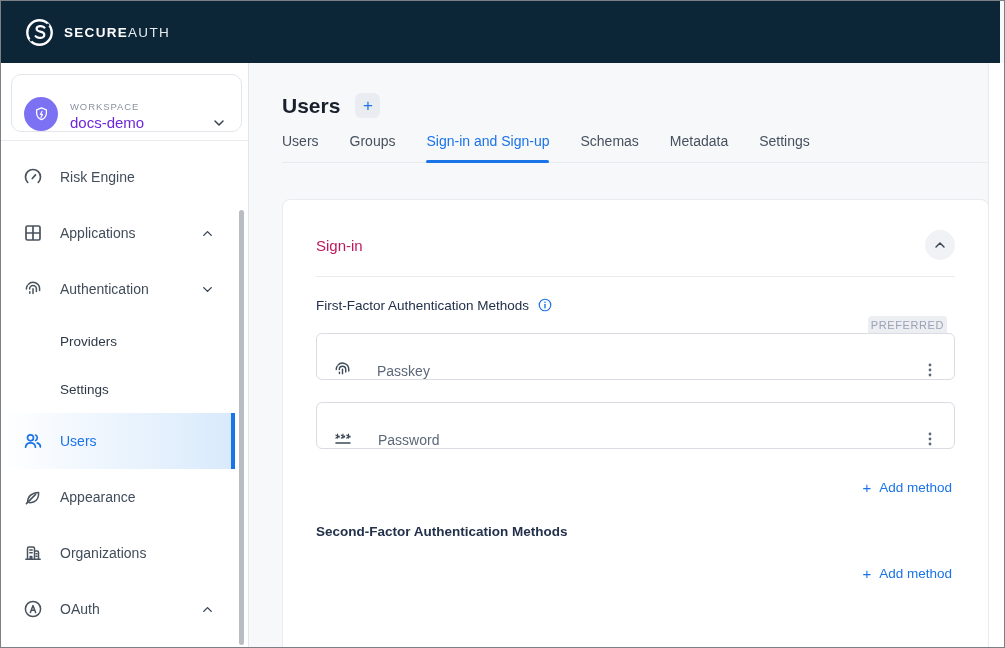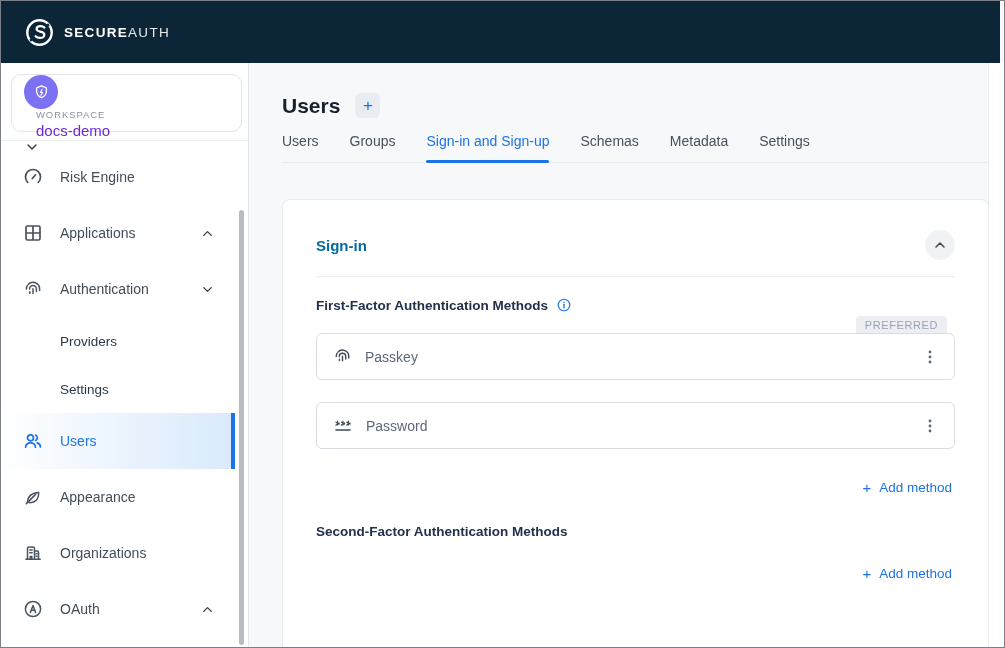--- a/index.html
+++ b/index.html
@@ -20,22 +20,22 @@
   .brand-text .light{ font-weight:400; color:#e8ecef; }
   
   .shell{ position:absolute; top:62px; left:0; right:0; bottom:0; display:flex; }
   
   .sidebar{
     position:relative; width:248px; background:#ffffff;
     border-right:1px solid #e3e6ea; flex:0 0 auto;
   }
   .ws-card{
     margin:11px 6px 0 10px; width:231px; height:58px; border:1px solid #e3e6eb;
-    border-radius:10px; display:flex; align-items:flex-start; padding:0 14px 0 12px;
-    background:#fff; cursor:pointer;flex-direction:column;
+    border-radius:10px; display:flex; align-items:flex-end; padding:0 14px 0 12px;
+    background:#fff; cursor:pointer;
   }
   .ws-avatar{
     width:34px; height:34px; border-radius:50%; background:#7d71f3;
     display:flex; align-items:center; justify-content:center; flex:0 0 auto;
   }
   .ws-texts{ margin-left:12px; flex:1; min-width:0; }
   .ws-label{ font-size:9.5px; letter-spacing:.9px; color:#8a919e; margin-bottom:2px; }
   .ws-name{ font-size:15px; color:#6d28d9; }
   .sidebar-divider{ border-bottom:1px solid #e9ebee; margin-top:8px; }
   .nav{ padding-top:8px; }
@@ -82,36 +82,36 @@
   .tab.active::after{
     content:""; position:absolute; left:0; right:0; bottom:-1px; height:3px;
     border-radius:2px; background:#1b73e8;
   }
   
   .card{
     margin-top:36px; width:707px; height:560px; background:#fff;
     border:1px solid #e9ebee; border-radius:8px; padding:30px 33px;
   }
   .card-head{ display:flex; align-items:center; justify-content:space-between; }
-  .card-title{ font-size:15px; font-weight:700; color:#0369a1; }
+  .card-title{ font-size:15px; font-weight:400; color:#be185d; }
   .collapse-btn{
     width:30px; height:30px; border:none; border-radius:50%; background:#f0f2f5;
     display:flex; align-items:center; justify-content:center; cursor:pointer;
   }
   .card-divider{ border-bottom:1px solid #e9ebee; margin-top:16px; }
   .factor-label-row{ margin-top:20px; display:flex; align-items:center; gap:8px; }
-  .factor-label{ font-size:13.5px; font-weight:700; color:#22304a; }
+  .factor-label{ font-size:13.5px; font-weight:400; color:#22304a; }
   .badge-row{ display:flex; justify-content:flex-end; padding-right:8px; }
   .preferred-badge{
     margin-top:3px; background:#eceef2; color:#9aa2b8; font-size:11px;
-    letter-spacing:.6px; padding:3px 9px 2px; border-radius:4px 4px 0 0;
+    letter-spacing:.6px; padding:3px 3px 2px; border-radius:4px 4px 0 0;
   }
   .method-row{
     height:47px; border:1px solid #d9dce2; border-radius:6px; background:#fff;
-    display:flex; align-items:center; padding:0 16px; gap:13px;
+    display:flex; align-items:flex-end; padding:0 16px; gap:25px;
   }
   .method-row + .method-row{ margin-top:22px; }
   .method-label{ font-size:14px; color:#5c6879; }
   .kebab{ margin-left:auto; display:flex; cursor:pointer; }
   .add-row{ margin-top:30px; display:flex; justify-content:flex-end; padding-right:3px; }
   .add-link{
     display:flex; align-items:center; gap:8px; color:#1b73e8; font-size:13.5px;
     font-weight:500; cursor:pointer;
   }
   .add-plus{ font-size:15px; font-weight:400; }

